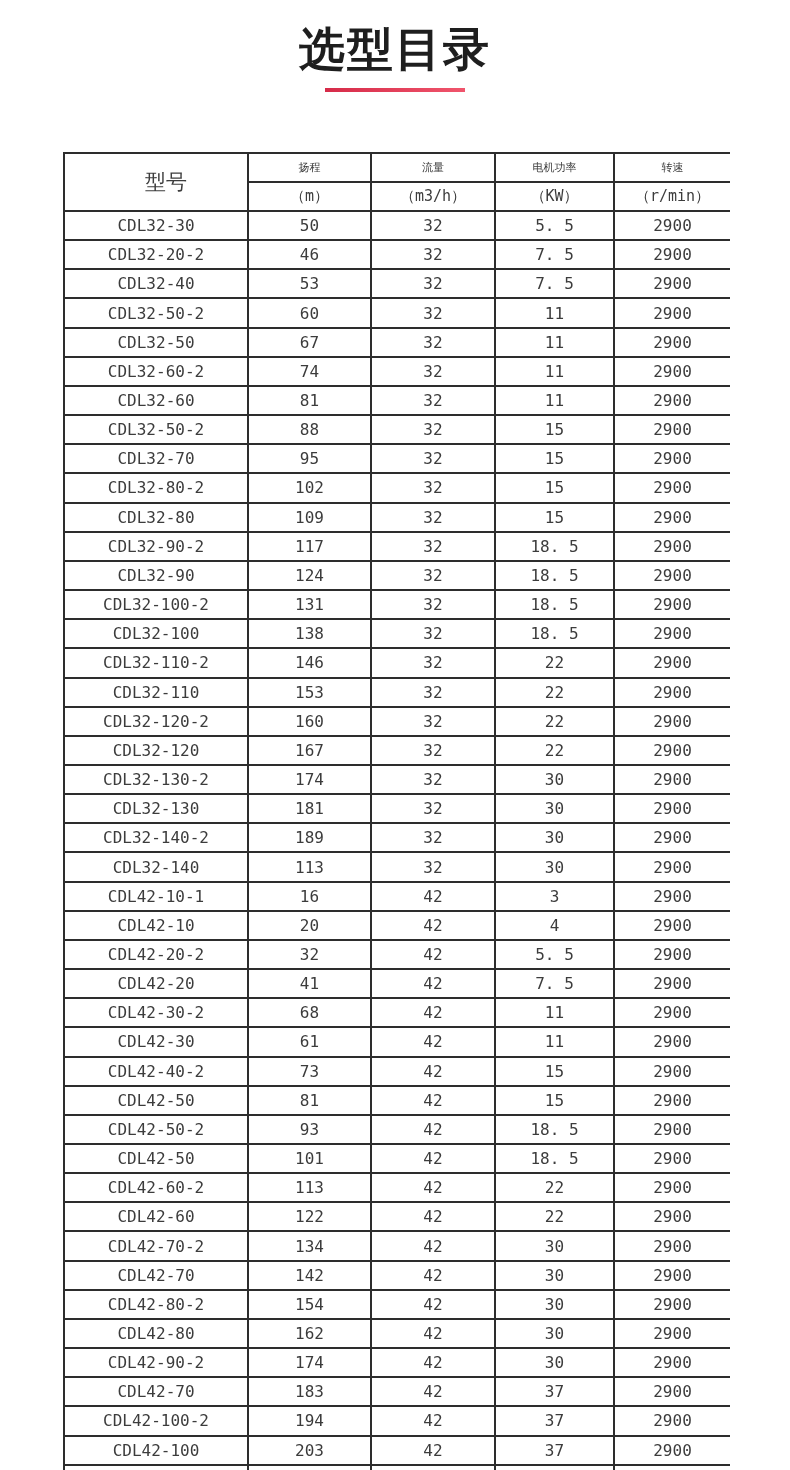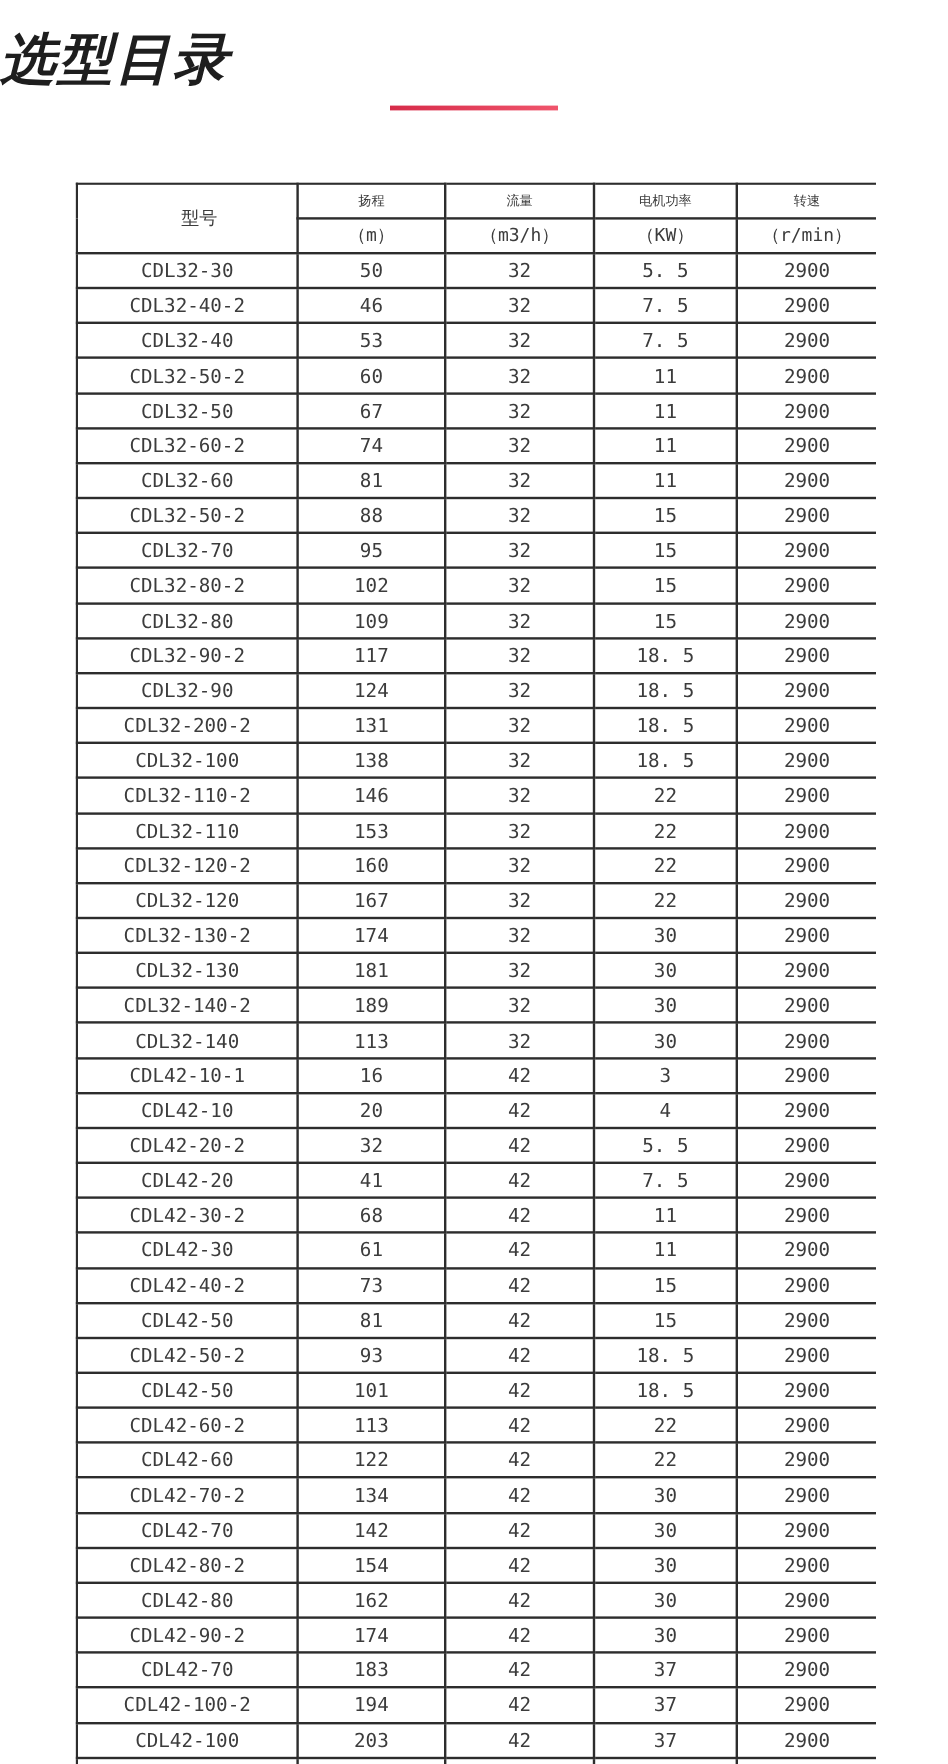--- a/index.html
+++ b/index.html
@@ -10,27 +10,26 @@
   body{
     width:790px;height:1470px;
     background:#ffffff;
     overflow:hidden;
     position:relative;
     font-family:"Liberation Sans",sans-serif;
   }
   .title{
     position:absolute;top:22px;left:0;width:790px;
     margin:0;
-    text-align:left;
+    text-align:center;
     font-size:46px;
     font-weight:bold;
     color:#1e1e1e;
     letter-spacing:2px;
     line-height:1.2;
-    font-style:italic;
   }
   .title-underline{
     position:absolute;top:88px;left:325px;
     width:140px;height:4px;
     background:linear-gradient(90deg,#d62b49,#f0556c);
   }
   .table-wrap{
     position:absolute;top:152px;left:63px;
     width:667px;height:1318px;
     overflow:hidden;
@@ -52,21 +51,21 @@
   thead th{
     font-weight:normal;
     color:var(--text);
     font-size:11px;
     font-family:"Liberation Sans",sans-serif;
   }
   thead tr.unit-row th{
     font-size:15px;
     font-family:"DejaVu Sans Mono",monospace;
   }
-  th.model-th{font-size:15px;padding-left:20px;}
+  th.model-th{font-size:21px;padding-left:20px;}
   tbody tr{height:29.16px;margin-top:12px;}
   tbody td{
     font-size:16px;
     color:var(--text);
     font-family:"DejaVu Sans Mono",monospace;
   }
 </style>
 </head>
 <body>
 
@@ -102,21 +101,21 @@
       <tbody>
   <tr>
     <td>CDL32-30</td>
     <td>50</td>
     <td>32</td>
     <td>5. 5</td>
     <td>2900</td>
   </tr>
 
   <tr>
-    <td>CDL32-40-2</td>
+    <td>CDL32-20-2</td>
     <td>46</td>
     <td>32</td>
     <td>7. 5</td>
     <td>2900</td>
   </tr>
 
   <tr>
     <td>CDL32-40</td>
     <td>53</td>
     <td>32</td>
@@ -198,21 +197,21 @@
 
   <tr>
     <td>CDL32-90</td>
     <td>124</td>
     <td>32</td>
     <td>18. 5</td>
     <td>2900</td>
   </tr>
 
   <tr>
-    <td>CDL32-200-2</td>
+    <td>CDL32-100-2</td>
     <td>131</td>
     <td>32</td>
     <td>18. 5</td>
     <td>2900</td>
   </tr>
 
   <tr>
     <td>CDL32-100</td>
     <td>138</td>
     <td>32</td>

